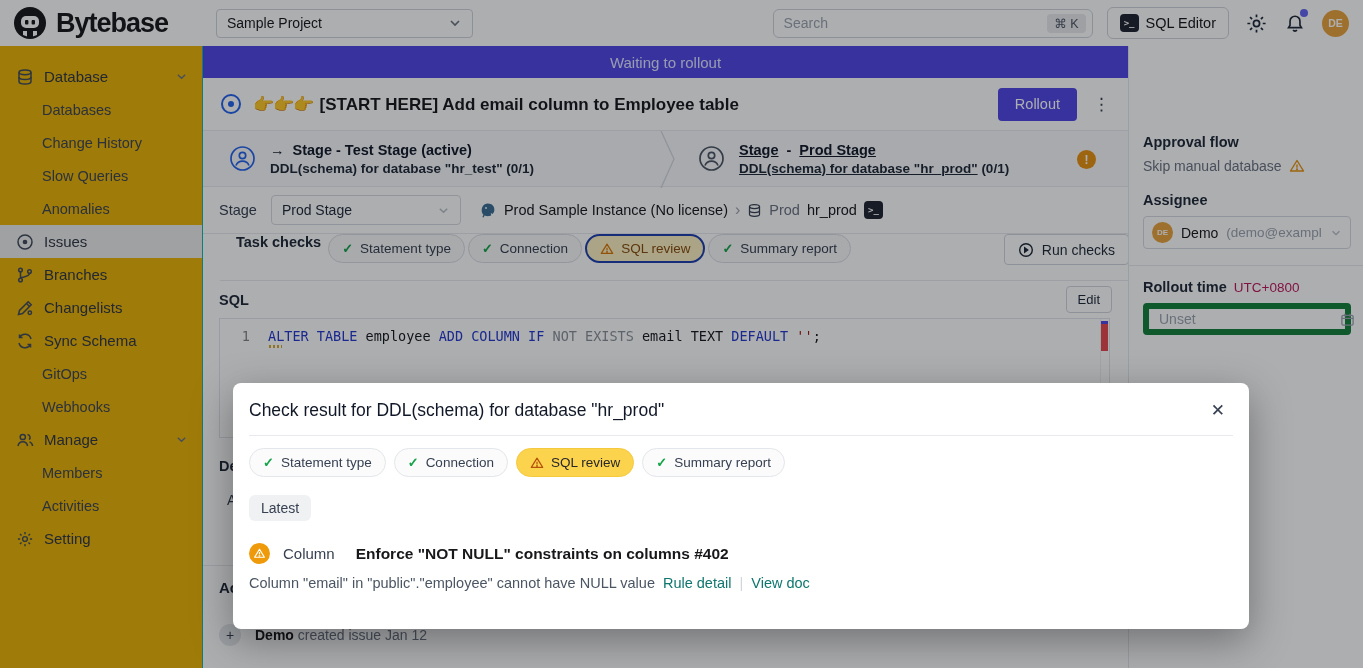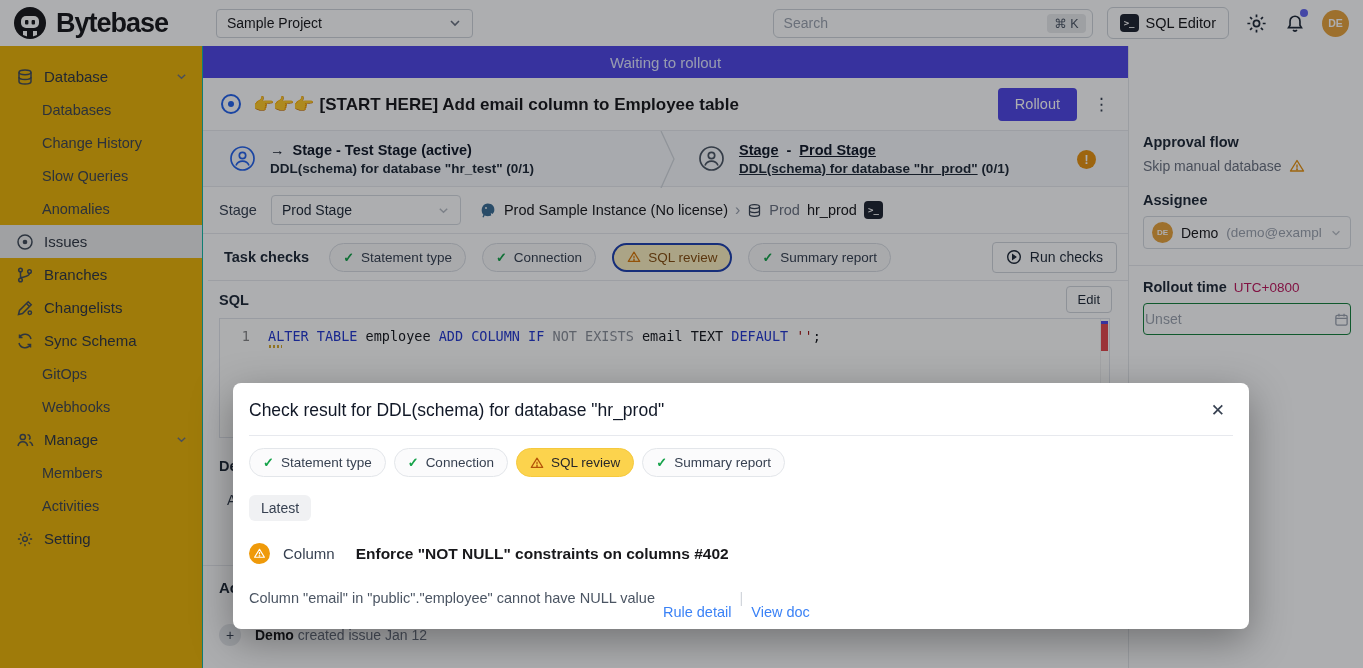--- a/index.html
+++ b/index.html
@@ -55,21 +55,21 @@
   .warn-circle { position:absolute; right:32px; top:19px; width:19px; height:19px; border-radius:50%; background:#e8920f; color:#fff; font-size:12px; font-weight:bold; display:flex; align-items:center; justify-content:center; }
 
   .stage-bar { position:absolute; top:141px; left:0; width:925px; height:47px; display:flex; align-items:center; padding:0 16px; border-bottom:1px solid #e7e9ee; }
   .stage-bar-label { font-size:14.5px; color:#374151; }
   .stage-select { margin-left:14px; width:190px; height:30px; border:1px solid #d6dae0; border-radius:4px; background:#fff; display:flex; align-items:center; padding:0 10px; font-size:14px; color:#1f2937; cursor:pointer; }
   .stage-select .chev { margin-left:auto; color:#b7bcc4; }
   .db-crumb { margin-left:18px; display:flex; align-items:center; gap:7px; font-size:14.5px; color:#18181b; }
   .crumb-sep { color:#9ca3af; font-size:16px; }
   .env-label { color:#6b7280; }
 
-  .tasks-row { position:absolute; top:188px; left:5px; width:925px; height:47px; display:flex; align-items:center; gap:16px; padding:0 16px; border-bottom:1px solid #e7e9ee; }
+  .tasks-row { position:absolute; top:188px; left:17px; width:925px; height:47px; display:flex; gap:3px; padding:0 16px; border-bottom:1px solid #e7e9ee; }
   .tasks-label { font-size:14.5px; font-weight:600; color:#1f2937; margin-right:4px; }
   .pill { display:inline-flex; align-items:center; gap:7px; height:29px; padding:0 13px; border:1px solid #d8dce2; border-radius:15px; background:#fafafa; font-size:13.5px; color:#374151; cursor:pointer; }
   .pill .chk { color:#16a34a; font-weight:bold; font-size:13px; }
   .pill.warn-main { background:#fdf0c0; border:2px solid #1e40af; color:#854d0e; }
   .pill.warn-modal { background:#fcd34d; border:1px solid #fcd34d; color:#27272a; }
   .warn-tri { color:#d97706; display:flex; }
   .run-checks { margin-left:auto; height:31px; border:1px solid #d1d5db; border-radius:4px; background:#fff; display:flex; align-items:center; gap:8px; padding:0 13px; font-size:14px; color:#1f2937; cursor:pointer; }
 
   .sql-head { position:absolute; top:235px; left:0; width:925px; height:37px; display:flex; align-items:center; padding:0 16px; }
   .sql-label { font-size:14.5px; font-weight:600; color:#1f2937; }
@@ -99,42 +99,42 @@
   .rp-af { position:absolute; top:88px; left:14px; }
   .rp-skip { position:absolute; top:112px; left:14px; font-size:14px; color:#6b7280; display:flex; align-items:center; gap:7px; }
   .rp-assignee { position:absolute; top:146px; left:14px; }
   .rp-assignee-select { position:absolute; top:170px; left:14px; width:208px; height:33px; border:1px solid #d6dae0; border-radius:4px; background:#fff; display:flex; align-items:center; gap:8px; padding:0 8px; cursor:pointer; }
   .mini-avatar { width:21px; height:21px; border-radius:50%; background:#e8a33d; color:#fff; font-size:8px; font-weight:bold; display:flex; align-items:center; justify-content:center; flex:0 0 21px; }
   .assignee-name { font-size:14px; color:#18181b; }
   .assignee-email { font-size:13.5px; color:#9ca3af; white-space:nowrap; overflow:hidden; flex:1; }
   .rp-divider { position:absolute; top:219px; left:0; width:235px; border-top:1px solid #e7e9ee; }
   .rp-rollout { position:absolute; top:233px; left:14px; display:flex; align-items:baseline; gap:7px; }
   .tz { font-size:13.5px; color:#be185d; font-weight:normal; }
-  .rp-time-input { position:absolute; top:257px; left:14px; width:208px; height:32px; border:1px solid #15803d; border-radius:4px; display:flex; align-items:center; padding:0 1px; }
+  .rp-time-input { position:absolute; top:257px; left:14px; width:208px; height:32px; border:6px solid #15803d; border-radius:4px; display:flex; align-items:center; padding:0 10px; }
   .rp-time-input input { border:none; outline:none; flex:1; font-size:14px; color:#374151; font-family:"Liberation Sans", sans-serif; }
   .rp-time-input input::placeholder { color:#9ca3af; }
   .cal-icon { color:#9ca3af; display:flex; }
 
   
   .overlay { position:absolute; inset:0; background:rgba(5,8,14,0.33); z-index:5; }
   .modal { position:absolute; left:233px; top:383px; width:1016px; height:246px; background:#fff; border-radius:8px; box-shadow:0 12px 40px rgba(0,0,0,0.35); z-index:10; }
   .modal-head { display:flex; align-items:center; padding:17px 24px 0 16px; }
   .modal-title { font-size:17.5px; color:#111827; }
   .modal-close { margin-left:auto; background:none; border:none; font-size:17px; color:#374151; cursor:pointer; }
   .modal-divider { border-top:1px solid #e7e9ee; margin:14px 16px 0 16px; }
   .modal-pills { display:flex; gap:8px; padding:12px 16px 0 16px; }
   .modal-pills .pill { background:#fbfbfc; border-color:#e3e6ea; }
   .modal-pills .pill.warn-modal { background:#fcd34d; border-color:#f5c93e; }
   .latest-badge { display:inline-block; margin:18px 0 0 16px; background:#f0f1f3; border-radius:6px; padding:5px 12px; font-size:14px; color:#374151; }
   .finding-row { display:flex; align-items:center; gap:13px; padding:22px 16px 0 16px; }
   .warn-badge { width:21px; height:21px; border-radius:50%; background:#ef9a0a; color:#fff; display:flex; align-items:center; justify-content:center; flex:0 0 21px; }
   .finding-cat { font-size:15px; color:#374151; margin-right:8px; }
   .finding-rule { font-size:15.5px; font-weight:bold; color:#18181b; }
   .finding-msg { padding:11px 16px 0 16px; font-size:14.5px; color:#4b5563; display:flex; align-items:center; gap:8px; }
-  .lnk { color:#3b82f6; cursor:pointer;margin-top:29px; }
+  .lnk { color:#0f766e; cursor:pointer; }
   .lnk-sep { color:#d1d5db; }
   svg { display:block; }
 </style>
 </head>
 <body>
 
 <div class="app">
 
   <div class="topbar">
     <div class="brand">

